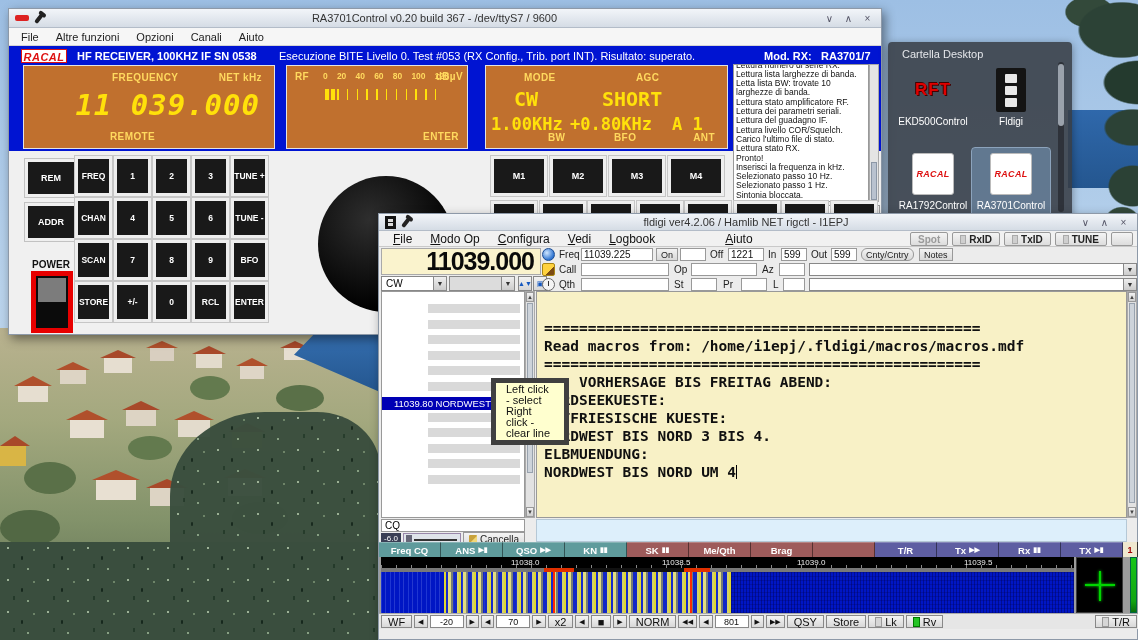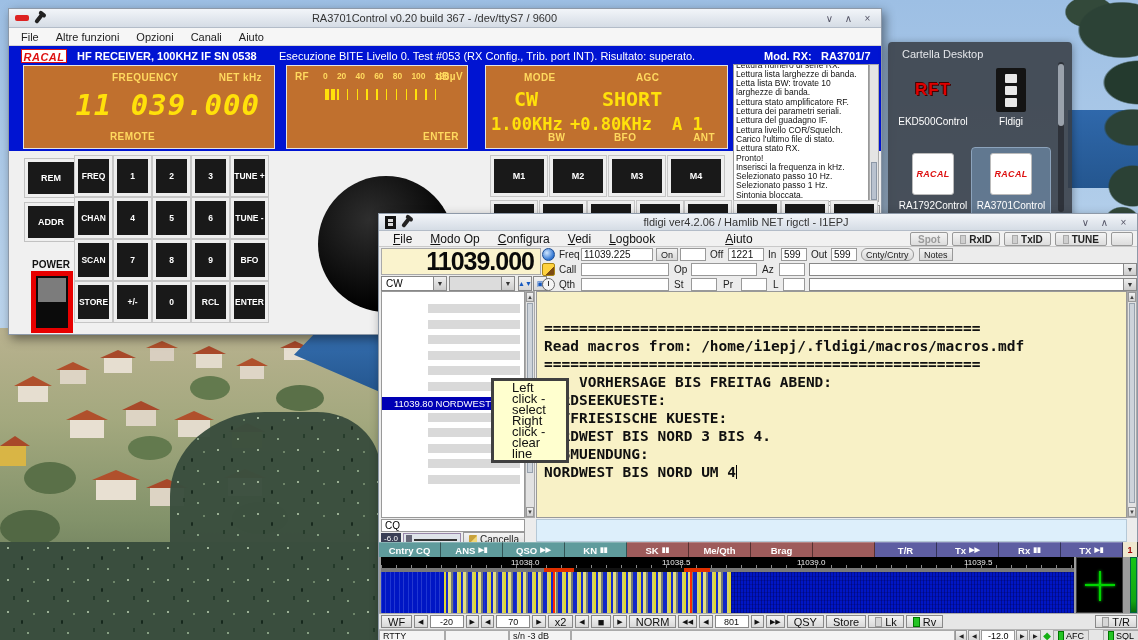--- a/index.html
+++ b/index.html
@@ -173,22 +173,22 @@
             border:1px solid #999; font-size:6px; text-align:center; line-height:9px; color:#444; }
   .sb-thumb { position:absolute; left:1px; right:1px; background:#cdd3da; border:1px solid #98a2ae; }
 
   #rx { position:absolute; left:157px; top:77px; width:591px; height:227px; background:#f8f1c6; border:1px solid #999;
         overflow:hidden; }
   #rx pre { font-family:"DejaVu Sans Mono", monospace; font-size:14.5px; font-weight:bold; line-height:18px;
             color:#101010; padding:27px 0 0 7px; }
   .caret { display:inline-block; width:1px; height:14px; background:#000; vertical-align:-2px; }
   #rx-sb { position:absolute; left:748px; top:77px; width:10px; height:227px; background:#e2e2e2; border:1px solid #aaa; }
 
-  #tooltip { position:absolute; left:112px; top:164px; width:78px; background:#ffffcf; border:3px solid #404040;
-             font-size:13px; line-height:11px; padding:1px 18px; color:#111; z-index:5; }
+  #tooltip { position:absolute; left:112px; top:164px; width:78px; background:#ffffcf; border:5px solid #404040;
+             font-size:11px; line-height:11px; padding:1px 10px; color:#111; z-index:5; }
 
   #cq-input { position:absolute; left:2px; top:305px; width:144px; height:13px; background:#fff;
               border:1px solid #999; font-size:10px; padding-left:3px; }
   #atten { position:absolute; left:2px; top:319px; width:20px; height:12px; background:#3a3f55; color:#fff;
            font-size:8px; text-align:center; line-height:12px; }
   #slider { position:absolute; left:24px; top:319px; width:58px; height:12px; background:#dfe4ea; border:1px solid #98a; }
   #slider .shandle { position:absolute; left:2px; top:1px; width:6px; height:8px; background:#667; }
   #slider .strack { position:absolute; left:10px; top:5px; right:3px; height:2px; background:#333; }
   #clear-btn { position:absolute; left:84px; top:318px; width:62px; height:14px; background:linear-gradient(#f4f4f4,#ddd);
                border:1px solid #999; font-size:10px; display:flex; align-items:center; justify-content:center; gap:3px; color:#222; }
@@ -618,21 +618,21 @@
       <div class="strack"></div>
     </div>
     <div id="clear-btn">
       <span class="broom"></span>
       <span>Cancella</span>
     </div>
     <div id="tx-pane"></div>
 
     <div id="macro-row">
         <div class="macro teal">
-          <span class="lbl">Cntry CQ</span>
+          <span class="lbl">Freq CQ</span>
         </div>
         <div class="macro teal">
           <span class="lbl">ANS</span>
           <span class="sym">▶▮</span>
         </div>
         <div class="macro teal">
           <span class="lbl">QSO</span>
           <span class="sym">▶▶</span>
         </div>
         <div class="macro teal">
@@ -712,30 +712,14 @@
         <div class="wfc val">801</div>
         <div class="wfc arrow">▶</div>
         <div class="wfc arrow">▶▶</div>
         <div class="wfc">QSY</div>
         <div class="wfc">Store</div>
         <div class="wfc chk">Lk</div>
         <div class="wfc led">Rv</div>
         <div class="wfc chk tr">T/R</div>
       </div>
 
-    <div id="f-status">
-      <div class="stbox" id="st-mode">RTTY</div>
-      <div class="stbox" id="st-b2"></div>
-      <div class="stbox" id="st-snr">s/n -3 dB</div>
-      <div class="stbox" id="st-long"></div>
-      <div id="st-nav">
-          <div class="stnav">◀</div>
-          <div class="stnav">◀</div>
-          <div class="stval">-12.0</div>
-          <div class="stnav">▶</div>
-          <div class="stnav">▶</div>
-        </div>
-      <span id="st-diamond">◆</span>
-      <div class="stled">AFC</div>
-      <div class="stled" id="st-sql">SQL</div>
-    </div>
   </section>
 </div>
 
 </body></html>

